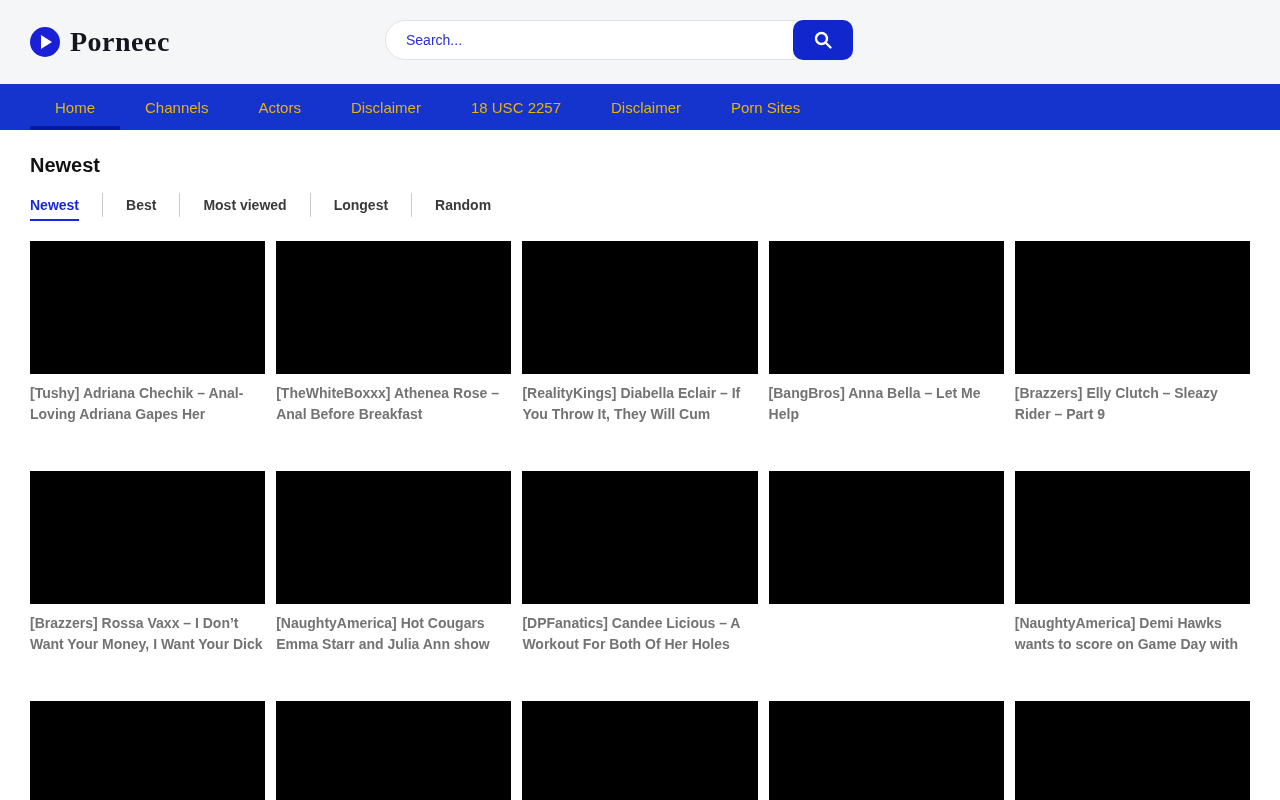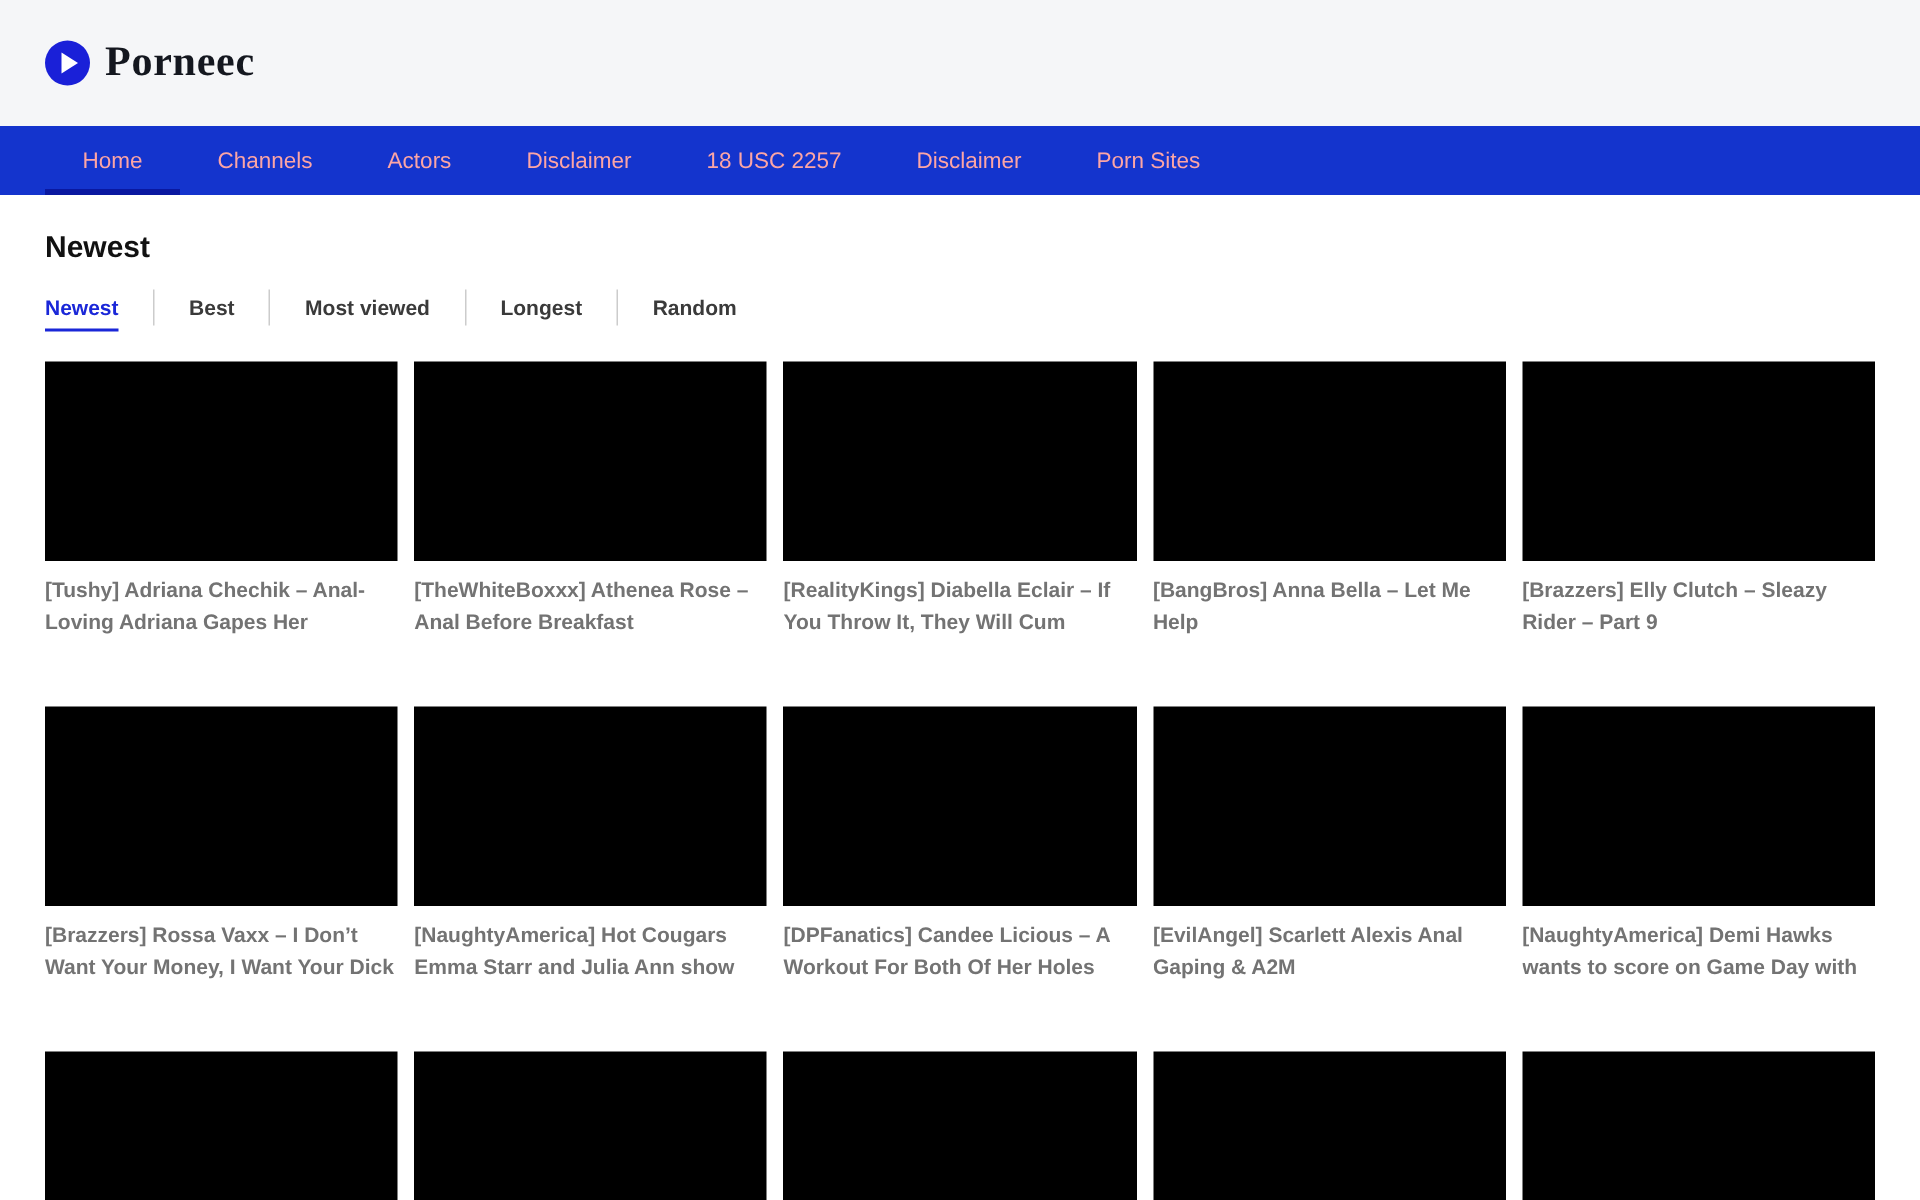--- a/index.html
+++ b/index.html
@@ -80,21 +80,21 @@
 
   
   .mainnav {
     height: 46px;
     background: #1434cd;
     display: flex;
     align-items: stretch;
     padding-left: 30px;
   }
   .nav-item {
-    color: #fca5a5;
+    color: #eab308;
     font-size: 15px;
     display: flex;
     align-items: center;
     padding: 4px 25px;
     text-decoration: none;
     cursor: pointer;
     position: relative;
     white-space: nowrap;
   }
   .nav-item.active::after {
@@ -170,20 +170,29 @@
 </head>
 <body>
 
 <header class="topbar">
   <div class="logo">
     <span class="play-circle">
         <span class="play-tri"></span>
       </span>
     <span class="logo-text">Porneec</span>
   </div>
+  <div class="search">
+    <input class="search-input" type="text" placeholder="Search..." style="">
+    <button class="search-btn">
+      <svg width="20" height="20" viewBox="0 0 20 20" fill="none">
+        <circle cx="8.5" cy="8.5" r="5.5" stroke="#ffffff" stroke-width="2.4"></circle>
+        <line x1="13" y1="13" x2="17.5" y2="17.5" stroke="#ffffff" stroke-width="2.4" stroke-linecap="round"></line>
+      </svg>
+    </button>
+  </div>
 </header>
 
 <nav class="mainnav">
   <a class="nav-item active">Home</a>
   <a class="nav-item">Channels</a>
   <a class="nav-item">Actors</a>
   <a class="nav-item">Disclaimer</a>
   <a class="nav-item">18 USC 2257</a>
   <a class="nav-item">Disclaimer</a>
   <a class="nav-item">Porn Sites</a>
@@ -229,21 +238,20 @@
     <article class="card">
       <a class="thumb"></a>
       <a class="vtitle">[NaughtyAmerica] Hot Cougars Emma Starr and Julia Ann show</a>
     </article>
     <article class="card">
       <a class="thumb"></a>
       <a class="vtitle">[DPFanatics] Candee Licious – A Workout For Both Of Her Holes</a>
     </article>
     <article class="card">
       <a class="thumb"></a>
-      <a class="vtitle">[EvilAngel] Scarlett Alexis Anal Gaping &amp; A2M</a>
     </article>
     <article class="card">
       <a class="thumb"></a>
       <a class="vtitle">[NaughtyAmerica] Demi Hawks wants to score on Game Day with</a>
     </article>
 
     <article class="card">
       <a class="thumb"></a>
       <a class="vtitle"></a>
     </article>

